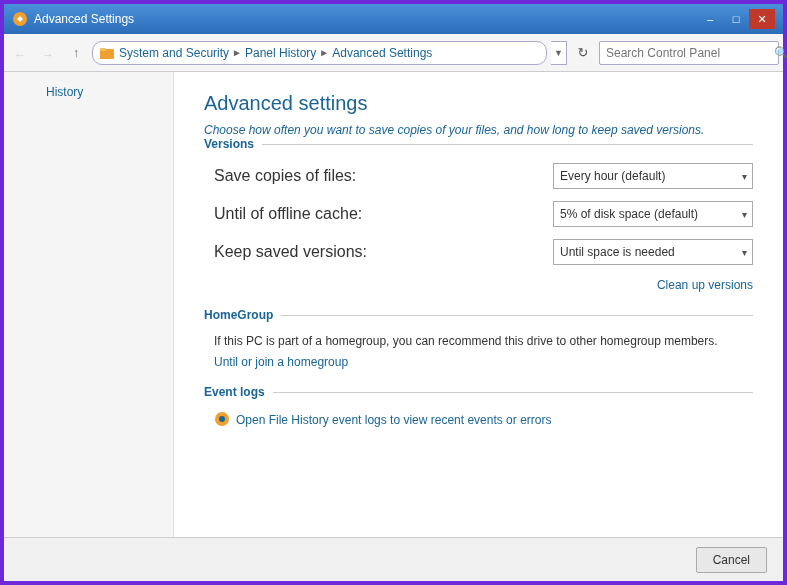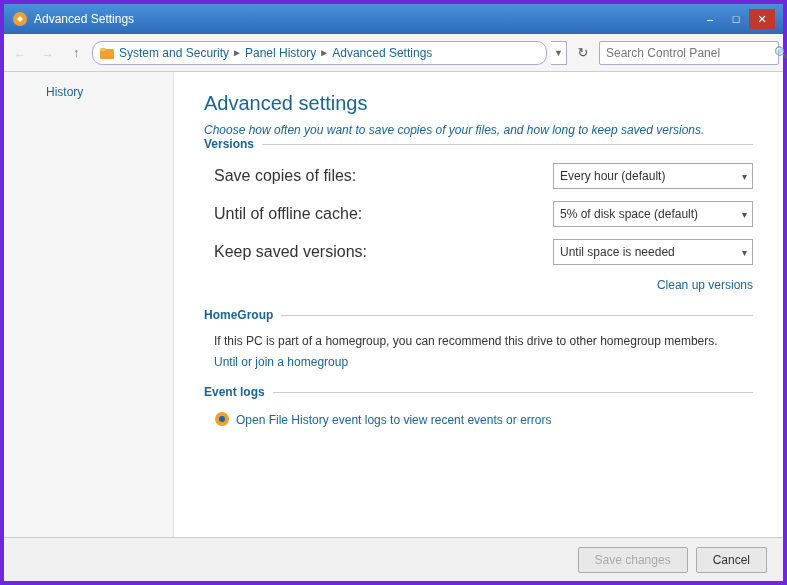--- a/index.html
+++ b/index.html
@@ -200,17 +200,16 @@
           <path d="M5 8 L8 5 L11 8 L8 11 Z" fill="white"></path>
           <circle cx="8" cy="8" r="3" fill="#1a6496"></circle>
         </svg>
         <a>Open File History event logs to view recent events or errors</a>
       </div>
 
     </div>
   </div>
 
   <div class="bottom-bar">
-    <button class="btn disabled">Save changes</button>
     <button class="btn">Cancel</button>
   </div>
 
 </div>
 
 </body></html>

